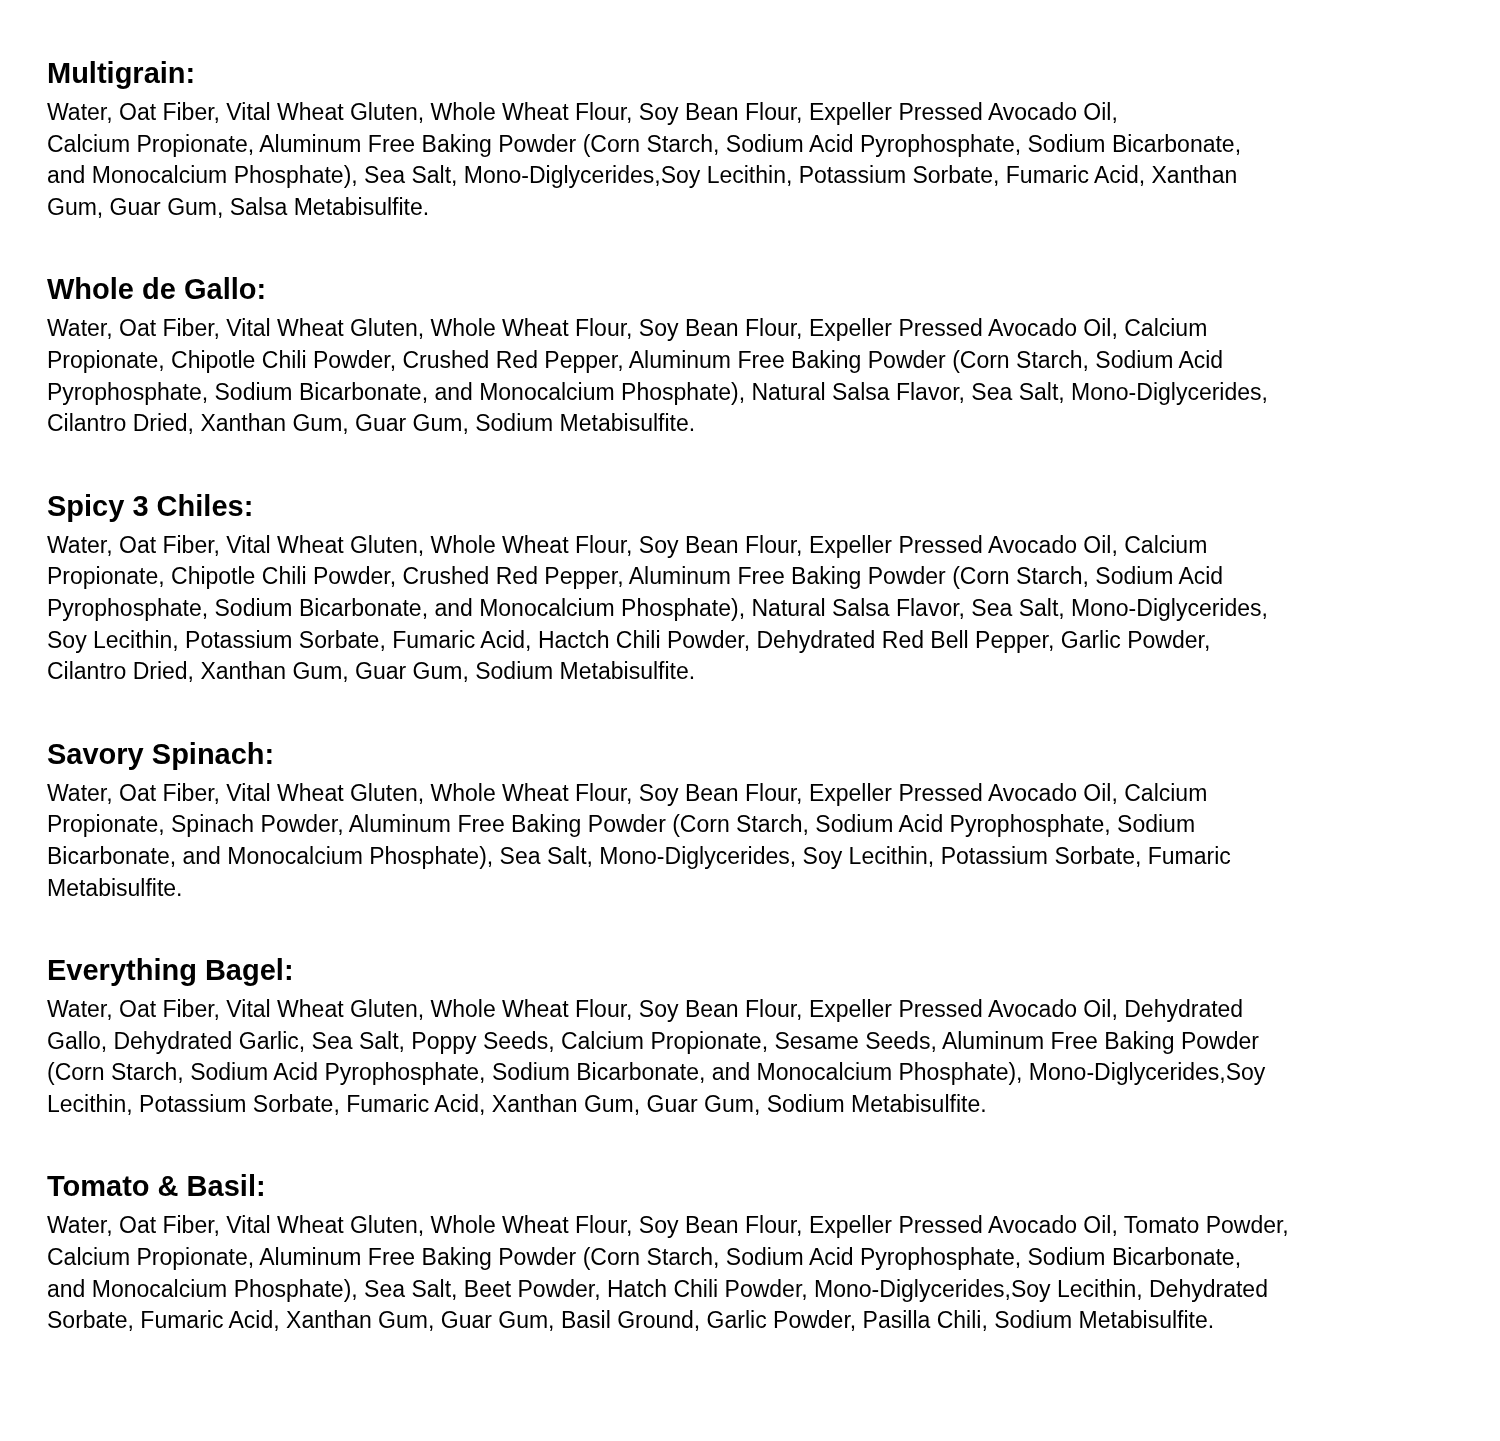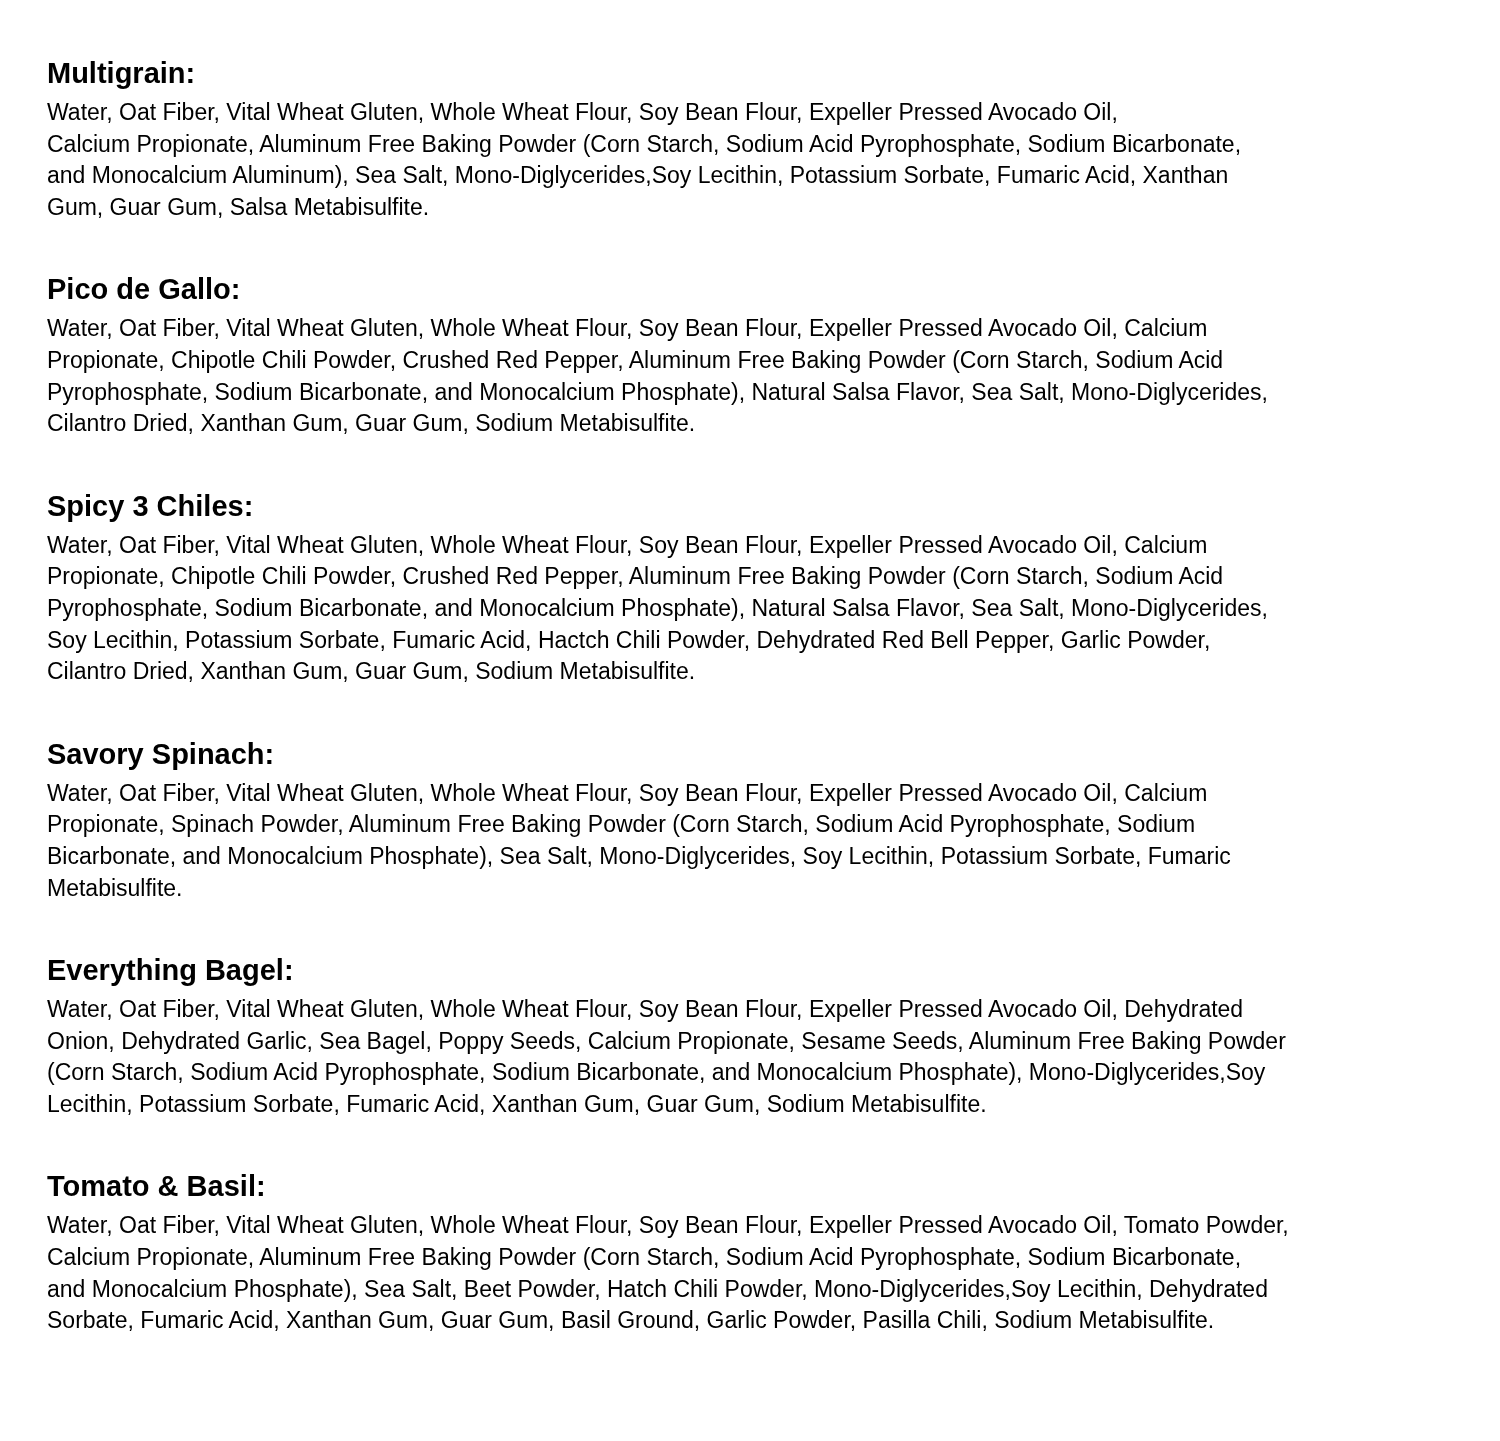--- a/index.html
+++ b/index.html
@@ -39,27 +39,27 @@
 </head>
 <body>
 
 <main class="page">
   <div id="sections">
   <section class="ingredient-section">
     <h2 class="section-heading">Multigrain:</h2>
     <div class="section-lines">
           <div class="ingredient-line">Water, Oat Fiber, Vital Wheat Gluten, Whole Wheat Flour, Soy Bean Flour, Expeller Pressed Avocado Oil,</div>
           <div class="ingredient-line">Calcium Propionate, Aluminum Free Baking Powder (Corn Starch, Sodium Acid Pyrophosphate, Sodium Bicarbonate,</div>
-          <div class="ingredient-line">and Monocalcium Aluminum), Sea Salt, Mono-Diglycerides,Soy Lecithin, Potassium Sorbate, Fumaric Acid, Xanthan</div>
+          <div class="ingredient-line">and Monocalcium Phosphate), Sea Salt, Mono-Diglycerides,Soy Lecithin, Potassium Sorbate, Fumaric Acid, Xanthan</div>
           <div class="ingredient-line">Gum, Guar Gum, Salsa Metabisulfite.</div>
         </div>
   </section>
 
   <section class="ingredient-section">
-    <h2 class="section-heading">Pico de Gallo:</h2>
+    <h2 class="section-heading">Whole de Gallo:</h2>
     <div class="section-lines">
           <div class="ingredient-line">Water, Oat Fiber, Vital Wheat Gluten, Whole Wheat Flour, Soy Bean Flour, Expeller Pressed Avocado Oil, Calcium</div>
           <div class="ingredient-line">Propionate, Chipotle Chili Powder, Crushed Red Pepper, Aluminum Free Baking Powder (Corn Starch, Sodium Acid</div>
           <div class="ingredient-line">Pyrophosphate, Sodium Bicarbonate, and Monocalcium Phosphate), Natural Salsa Flavor, Sea Salt, Mono-Diglycerides,</div>
           <div class="ingredient-line">Cilantro Dried, Xanthan Gum, Guar Gum, Sodium Metabisulfite.</div>
         </div>
   </section>
 
   <section class="ingredient-section">
     <h2 class="section-heading">Spicy 3 Chiles:</h2>
@@ -79,21 +79,21 @@
           <div class="ingredient-line">Propionate, Spinach Powder, Aluminum Free Baking Powder (Corn Starch, Sodium Acid Pyrophosphate, Sodium</div>
           <div class="ingredient-line">Bicarbonate, and Monocalcium Phosphate), Sea Salt, Mono-Diglycerides, Soy Lecithin, Potassium Sorbate, Fumaric</div>
           <div class="ingredient-line">Metabisulfite.</div>
         </div>
   </section>
 
   <section class="ingredient-section">
     <h2 class="section-heading">Everything Bagel:</h2>
     <div class="section-lines">
           <div class="ingredient-line">Water, Oat Fiber, Vital Wheat Gluten, Whole Wheat Flour, Soy Bean Flour, Expeller Pressed Avocado Oil, Dehydrated</div>
-          <div class="ingredient-line">Onion, Dehydrated Garlic, Sea Bagel, Poppy Seeds, Calcium Propionate, Sesame Seeds, Aluminum Free Baking Powder</div>
+          <div class="ingredient-line">Gallo, Dehydrated Garlic, Sea Salt, Poppy Seeds, Calcium Propionate, Sesame Seeds, Aluminum Free Baking Powder</div>
           <div class="ingredient-line">(Corn Starch, Sodium Acid Pyrophosphate, Sodium Bicarbonate, and Monocalcium Phosphate), Mono-Diglycerides,Soy</div>
           <div class="ingredient-line">Lecithin, Potassium Sorbate, Fumaric Acid, Xanthan Gum, Guar Gum, Sodium Metabisulfite.</div>
         </div>
   </section>
 
   <section class="ingredient-section">
     <h2 class="section-heading">Tomato &amp; Basil:</h2>
     <div class="section-lines">
           <div class="ingredient-line">Water, Oat Fiber, Vital Wheat Gluten, Whole Wheat Flour, Soy Bean Flour, Expeller Pressed Avocado Oil, Tomato Powder,</div>
           <div class="ingredient-line">Calcium Propionate, Aluminum Free Baking Powder (Corn Starch, Sodium Acid Pyrophosphate, Sodium Bicarbonate,</div>

